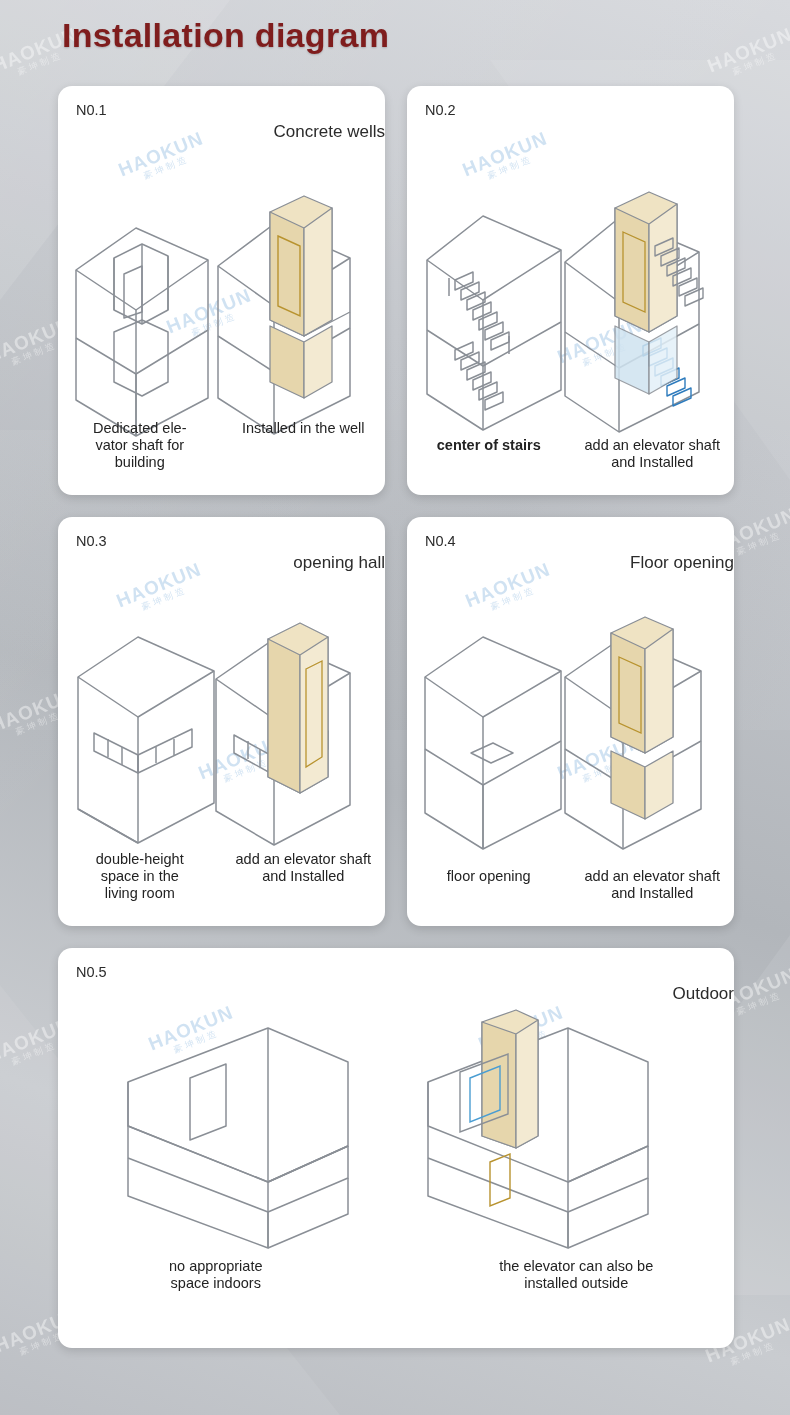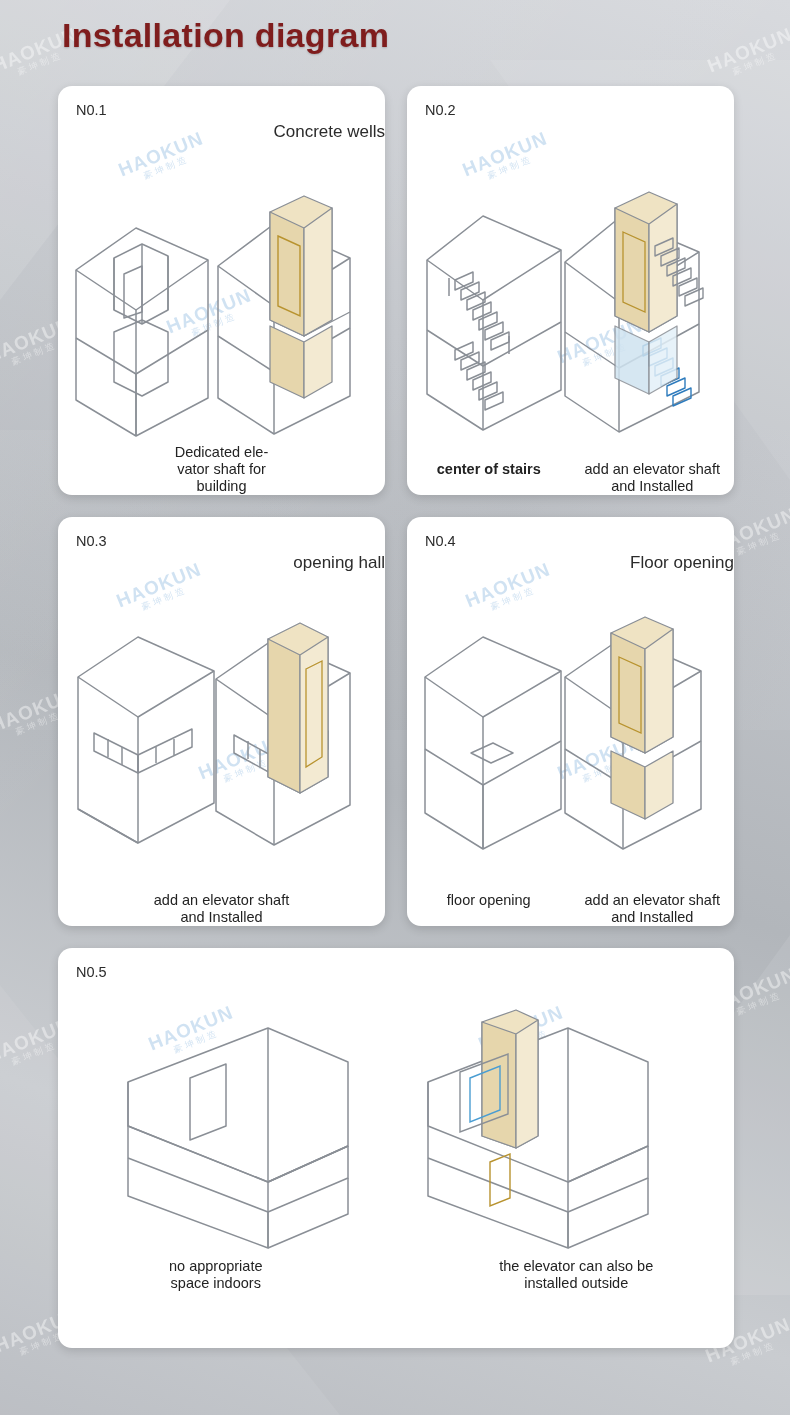--- a/index.html
+++ b/index.html
@@ -45,21 +45,21 @@
   }
   .card.half .card-title{padding-left:28px;box-sizing:border-box;}
 
   .art{position:absolute;left:0;top:64px;width:100%;}
   .card.half .art{height:300px;}
   .card.full .art{height:260px;top:58px;}
 
   .captions{
     position:absolute;bottom:0;left:0;width:100%;display:flex;
   }
-  .card.half .captions{bottom:0;}
+  .card.half .captions{bottom:24px;}
   .card.full .captions{bottom:56px;gap:45px;}
   .cap{
     flex:1;text-align:center;font-size:14.5px;color:#232323;line-height:1.18;
     padding:0 4px;box-sizing:border-box;
   }
 
   
   .wm{
     position:absolute;pointer-events:none;user-select:none;
     font-weight:bold;color:rgba(41,121,196,.30);
@@ -144,20 +144,21 @@
           </g>
           <g fill="none" stroke="#8a8f96" stroke-width="1.4">
             <path d="M96 186 L142 162"></path>
           </g>
         </svg>
       </div>
       <div class="captions">
         <div class="cap" style="white-space:pre-line;">Dedicated ele-
 vator shaft for
 building</div>
+        <div class="cap" style="white-space:pre-line;">Installed in the well</div>
       </div>
     </div>
 
     <div class="card half">
       <div class="wm light" style="top:58px;left:55px;">HAOKUN<small>豪坤制造</small></div>
       <div class="wm light" style="top:245px;left:150px;">HAOKUN<small>豪坤制造</small></div>
       <div class="card-no">N0.2</div>
       <div class="art">
         <svg viewBox="0 0 160 300" width="160" height="300" style="margin-left:8px">
           <g fill="none" stroke="#8a8f96" stroke-width="1.5" stroke-linejoin="round">
@@ -265,20 +266,23 @@
             <polygon points="60,58 92,42 120,56 120,196 92,212 60,196" fill="#efe3c3"></polygon>
             <polygon points="60,58 92,74 92,212 60,196" fill="#e6d6ac"></polygon>
             <polygon points="92,74 120,56 120,196 92,212" fill="#f3ead2"></polygon>
           </g>
           <g fill="none" stroke="#b8932f" stroke-width="1.3">
             <path d="M98 88 L114 80 L114 176 L98 186 Z"></path>
           </g>
         </svg>
       </div>
       <div class="captions">
+        <div class="cap" style="white-space:pre-line;">double-height
+space in the
+living room</div>
         <div class="cap" style="white-space:pre-line;">add an elevator shaft
 and Installed</div>
       </div>
     </div>
 
     <div class="card half">
       <div class="wm light" style="top:58px;left:58px;">HAOKUN<small>豪坤制造</small></div>
       <div class="wm light" style="top:230px;left:150px;">HAOKUN<small>豪坤制造</small></div>
       <div class="card-no">N0.4</div>
       <div class="card-title">Floor opening</div>
@@ -323,20 +327,21 @@
 and Installed</div>
       </div>
     </div>
   </div>
 
   <div class="row">
     <div class="card full">
       <div class="wm light" style="top:70px;left:90px;">HAOKUN<small>豪坤制造</small></div>
       <div class="wm light" style="top:70px;left:420px;">HAOKUN<small>豪坤制造</small></div>
       <div class="card-no">N0.5</div>
+      <div class="card-title">Outdoor</div>
       <div class="art" style="left:40px;width:300px;height:260px;">
         <svg viewBox="0 0 300 260" width="300" height="260">
           <g fill="none" stroke="#8a8f96" stroke-width="1.5" stroke-linejoin="round">
             <path d="M30 76 L170 22 L250 56 L250 140 L170 176 L30 120 Z"></path>
             <path d="M30 76 L30 190 L170 242 L170 176"></path>
             <path d="M170 176 L250 140"></path>
             <path d="M170 22 L170 176"></path>
 
             <path d="M30 120 L170 176 L250 140"></path>
             <path d="M30 152 L170 206 L250 172 L250 140"></path>

